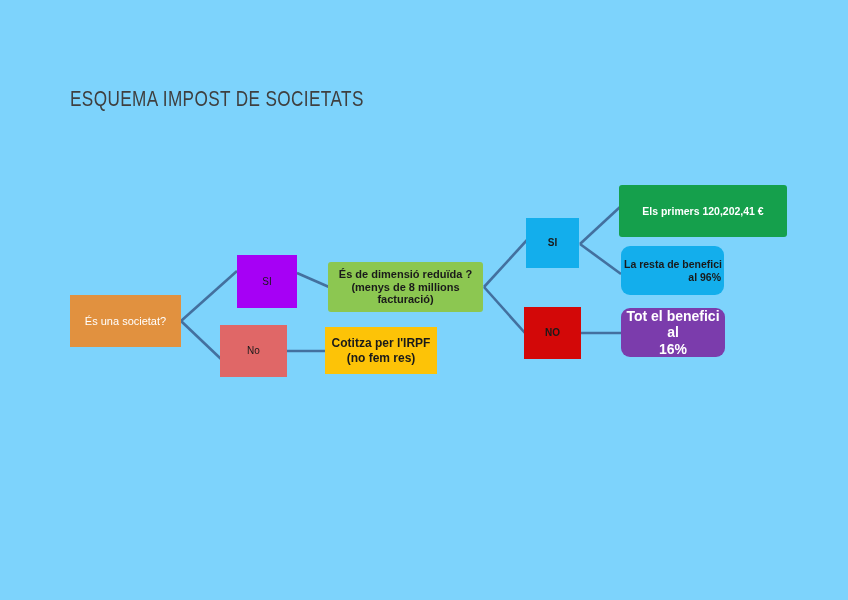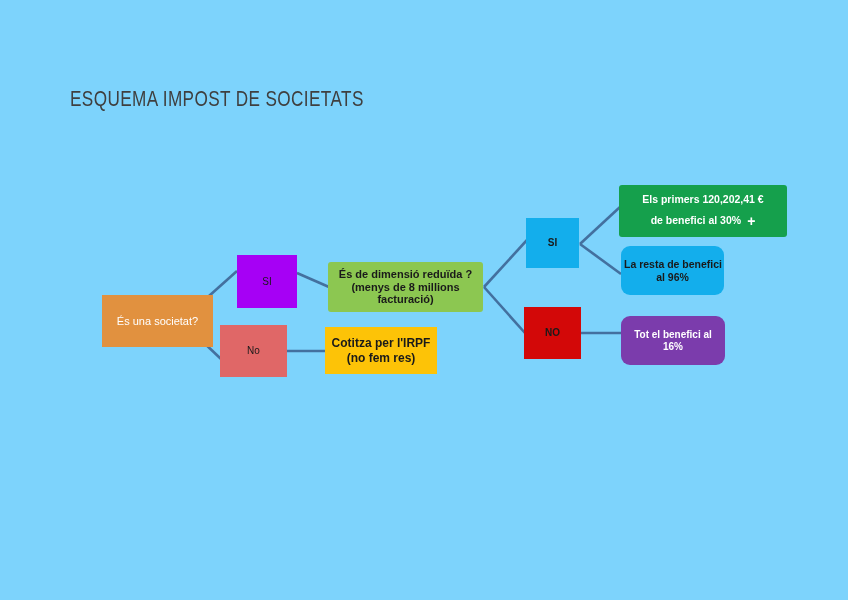--- a/index.html
+++ b/index.html
@@ -61,21 +61,20 @@
   }
   .node .label { display: block; width: 100%; }
 
   
   #node-societat {
     left: 70px; top: 295px; width: 111px; height: 52px;
     background: #e1913f;
     color: #ffffff;
     font-size: 11px;
     font-weight: 400;
-    margin-left: 32px;
   }
   #node-si-1 {
     left: 237px; top: 255px; width: 60px; height: 53px;
     background: #a600f5;
     color: #1a1a1a;
     font-size: 10px;
     font-weight: 400;
   }
   #node-no-1 {
     left: 220px; top: 325px; width: 67px; height: 52px;
@@ -135,28 +134,29 @@
   }
   #node-resta {
     left: 621px; top: 246px; width: 103px; height: 49px;
     background: #13aeec;
     color: #1a1a1a;
     border-radius: 9px;
     font-size: 10.5px;
     font-weight: 700;
     overflow: hidden;
     align-items: center;
+    text-align: right;
   }
   #node-resta .label { white-space: nowrap; }
   #node-tot {
-    left: 621px; top: 316px; width: 104px; height: 49px;
+    left: 621px; top: 308px; width: 104px; height: 49px;
     background: #7b3cac;
     color: #ffffff;
     border-radius: 9px;
-    font-size: 10px;
+    font-size: 14px;
     font-weight: 700;
   }
 </style>
 </head>
 <body>
 
 <div id="page">
 
   <div id="title">ESQUEMA IMPOST DE SOCIETATS</div>
 
@@ -208,21 +208,20 @@
   <div class="node" id="node-si-2">
     <span class="label">SI</span>
   </div>
 
   <div class="node" id="node-no-2">
     <span class="label">NO</span>
   </div>
 
   <div class="node" id="node-primers">
     <span class="line1">Els primers 120,202,41 €</span>
-    <span class="line2"><span>de benefici  al 30%</span><span class="plus">+</span></span>
   </div>
 
   <div class="node" id="node-resta">
     <span class="label">
       <span>La resta de benefici</span><br>
       <span>al 96%</span>
     </span>
   </div>
 
   <div class="node" id="node-tot">

